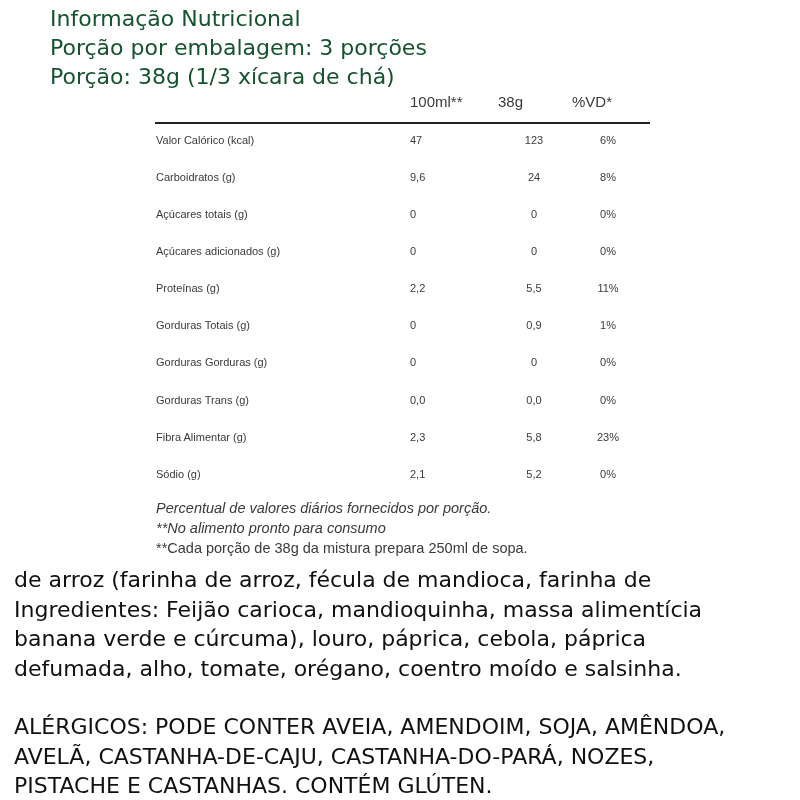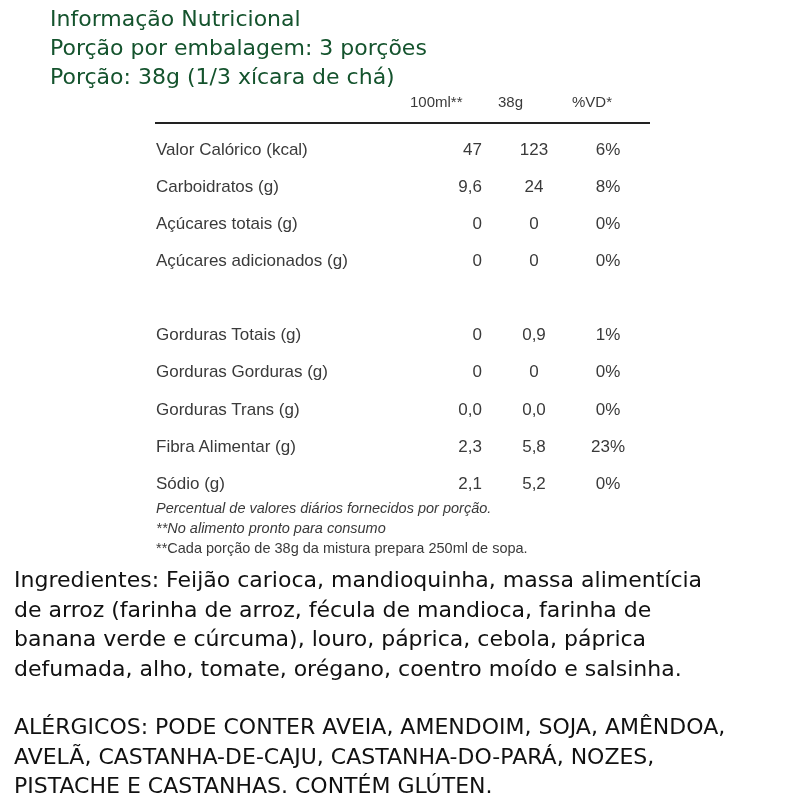--- a/index.html
+++ b/index.html
@@ -11,23 +11,23 @@
     }
     .hdr div { white-space: nowrap; }
     .panel {
       position: absolute; left: 140px; top: 90px; width: 520px; height: 470px;
       font-family: "Liberation Sans", sans-serif; color: #3a3a3a;
     }
     .colhead {
       position: absolute; top: 3px; font-size: 15px; color: #3a3a3a; 
     }
     .rule { position: absolute; left: 15px; top: 32px; width: 495px; height: 1.5px; background: #222; }
-    .row { position: absolute; left: 0; width: 520px; height: 24px; font-size: 17px; margin-top: 6px; }
+    .row { position: absolute; left: 0; width: 520px; height: 24px; font-size: 11px; }
     .row .label { position: absolute; left: 16px; top: 0; white-space: nowrap; }
-    .row .c1 { position: absolute; left: 270px; width: 72px; text-align: right; }
+    .row .c1 { position: absolute; left: 270px; width: 72px; text-align: left; }
     .row .c2 { position: absolute; left: 358px; width: 72px; text-align: center; }
     .row .c3 { position: absolute; left: 432px; width: 72px; text-align: center; }
     .notes { position: absolute; left: 16px; top: 408px; font-size: 14.5px; line-height: 20px; color: #3a3a3a; }
     .notes .it { font-style: italic; }
     .ingr {
       position: absolute; left: 14px; top: 565px; width: 780px;
       font-family: "DejaVu Sans", sans-serif; font-size: 22px; line-height: 29.5px; color: #111;
     }
     .ingr div { white-space: nowrap; }
     .gap { height: 29px; }
@@ -64,20 +64,26 @@
     <span class="c1">0</span>
     <span class="c2">0</span>
     <span class="c3">0%</span>
   </div>
   <div class="row" style="top:155px;">
     <span class="label">Açúcares adicionados (g)</span>
     <span class="c1">0</span>
     <span class="c2">0</span>
     <span class="c3">0%</span>
   </div>
+  <div class="row" style="top:192px;">
+    <span class="label">Proteínas (g)</span>
+    <span class="c1">2,2</span>
+    <span class="c2">5,5</span>
+    <span class="c3">11%</span>
+  </div>
   <div class="row" style="top:229px;">
     <span class="label">Gorduras Totais (g)</span>
     <span class="c1">0</span>
     <span class="c2">0,9</span>
     <span class="c3">1%</span>
   </div>
   <div class="row" style="top:266px;">
     <span class="label">Gorduras Gorduras (g)</span>
     <span class="c1">0</span>
     <span class="c2">0</span>
@@ -103,21 +109,21 @@
   </div>
 
   <div class="notes">
     <div class="it">Percentual de valores diários fornecidos por porção.</div>
     <div class="it">**No alimento pronto para consumo</div>
     <div>**Cada porção de 38g da mistura prepara 250ml de sopa.</div>
   </div>
 </div>
 
 <div class="ingr">
+  <div>de arroz (farinha de arroz, fécula de mandioca, farinha de</div>
   <div>Ingredientes: Feijão carioca, mandioquinha, massa alimentícia</div>
-  <div>de arroz (farinha de arroz, fécula de mandioca, farinha de</div>
   <div>banana verde e cúrcuma), louro, páprica, cebola, páprica</div>
   <div>defumada, alho, tomate, orégano, coentro moído e salsinha.</div>
   <div class="gap"></div>
   <div>ALÉRGICOS: PODE CONTER AVEIA, AMENDOIM, SOJA, AMÊNDOA,</div>
   <div>AVELÃ, CASTANHA-DE-CAJU, CASTANHA-DO-PARÁ, NOZES,</div>
   <div>PISTACHE E CASTANHAS. CONTÉM GLÚTEN.</div>
 </div>
 
 </body></html>

